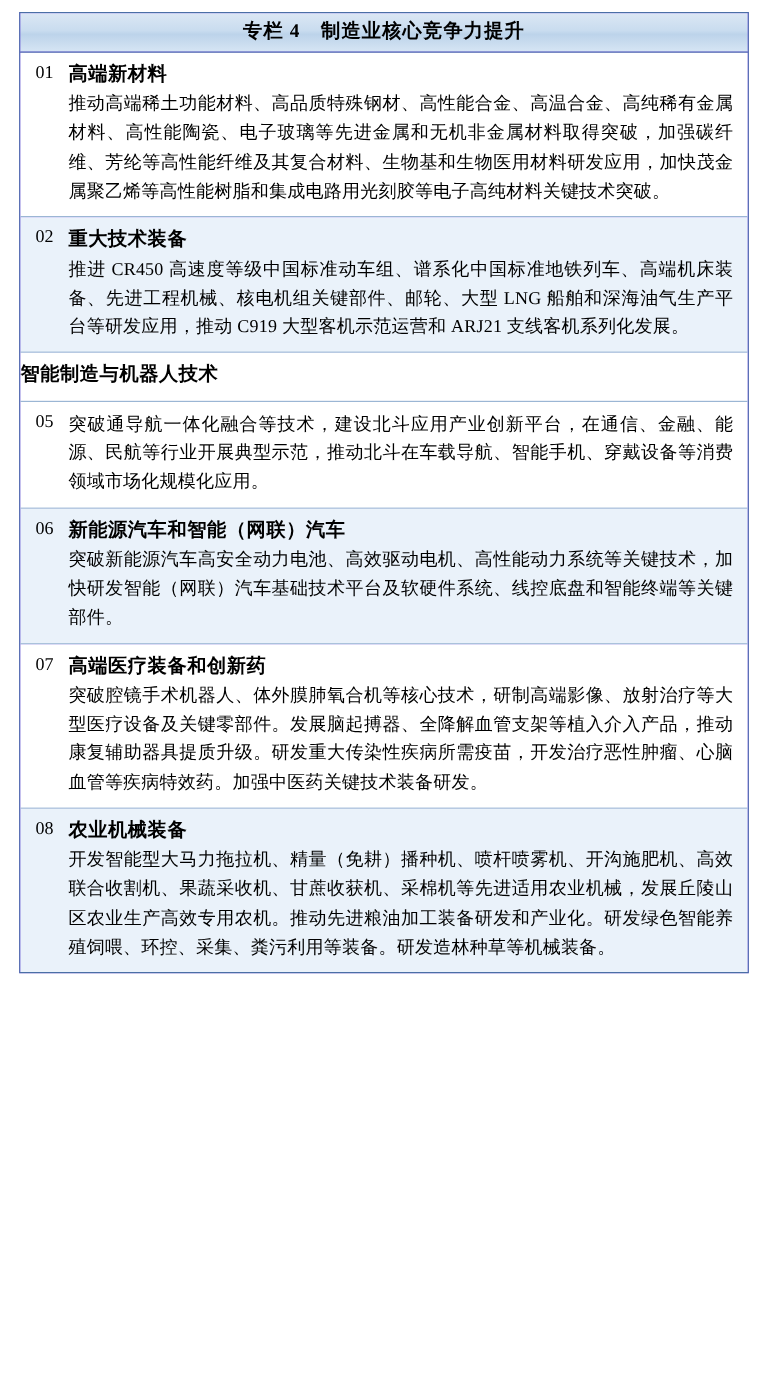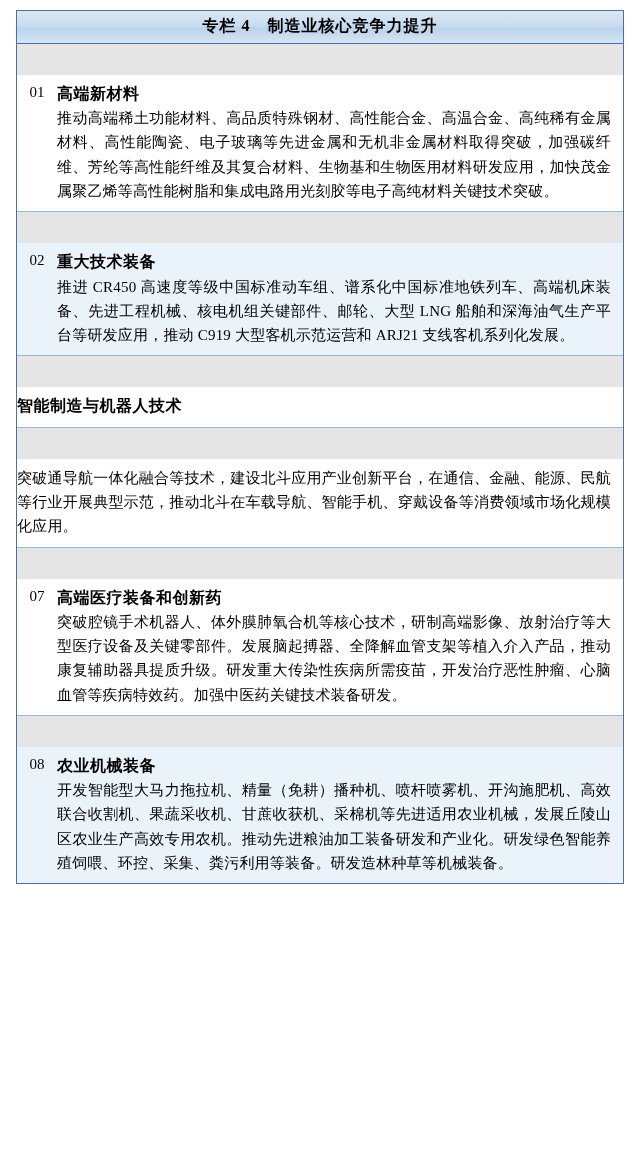--- a/index.html
+++ b/index.html
@@ -20,40 +20,39 @@
     position: relative;
     overflow: hidden;
   }
   .box {
     position: absolute;
     left: 16px;
     top: 10px;
     width: 608px;
     border: 1px solid #4a6fa5;
     box-sizing: border-box;
-    background: #e5e5e5;
+    background: #8b5cf6;
   }
   .title-bar {
     background: linear-gradient(to bottom, #dbe7f4 0%, #c9dcef 45%, #bcd3ea 55%, #d6e5f4 100%);
     border-bottom: 1px solid #4a6fa5;
     text-align: center;
     padding: 5px 0 6px 0;
     font-size: 16px;
     font-weight: bold;
     letter-spacing: 1px;
     color: #000;
   }
   .rows {
     display: block;
   }
   .row {
     display: flex;
     align-items: stretch;
     border-bottom: 1px solid #9bb6d4;
-    margin-top: 31px;
   }
   .row:last-child {
     border-bottom: none;
   }
   .row.alt {
     background: #eaf2fa;
   }
   .row.plain {
     background: #ffffff;
   }
@@ -113,25 +112,33 @@
       </div>
 
       <div class="row plain">
         <div class="content">
           <div class="heading">智能制造与机器人技术</div>
         </div>
       </div>
 
 
       <div class="row plain">
+        <div class="num">05</div>
         <div class="content">
           <div class="body">突破通导航一体化融合等技术，建设北斗应用产业创新平台，在通信、金融、能源、民航等行业开展典型示范，推动北斗在车载导航、智能手机、穿戴设备等消费领域市场化规模化应用。</div>
         </div>
       </div>
 
+      <div class="row alt">
+        <div class="num">06</div>
+        <div class="content">
+          <div class="heading">新能源汽车和智能（网联）汽车</div>
+          <div class="body">突破新能源汽车高安全动力电池、高效驱动电机、高性能动力系统等关键技术，加快研发智能（网联）汽车基础技术平台及软硬件系统、线控底盘和智能终端等关键部件。</div>
+        </div>
+      </div>
 
       <div class="row plain">
         <div class="num">07</div>
         <div class="content">
           <div class="heading">高端医疗装备和创新药</div>
           <div class="body">突破腔镜手术机器人、体外膜肺氧合机等核心技术，研制高端影像、放射治疗等大型医疗设备及关键零部件。发展脑起搏器、全降解血管支架等植入介入产品，推动康复辅助器具提质升级。研发重大传染性疾病所需疫苗，开发治疗恶性肿瘤、心脑血管等疾病特效药。加强中医药关键技术装备研发。</div>
         </div>
       </div>
 
       <div class="row alt">

